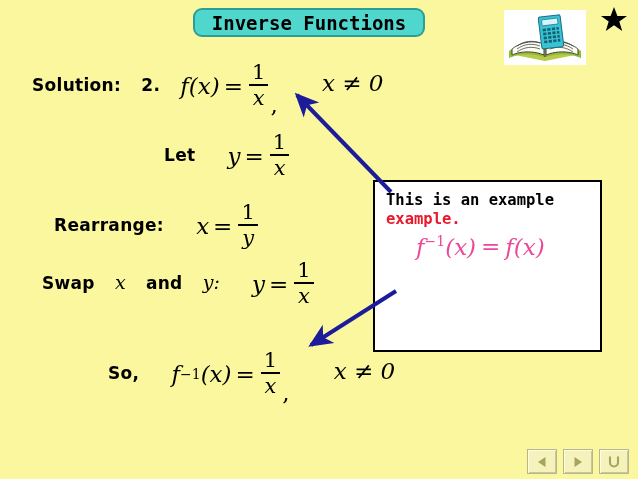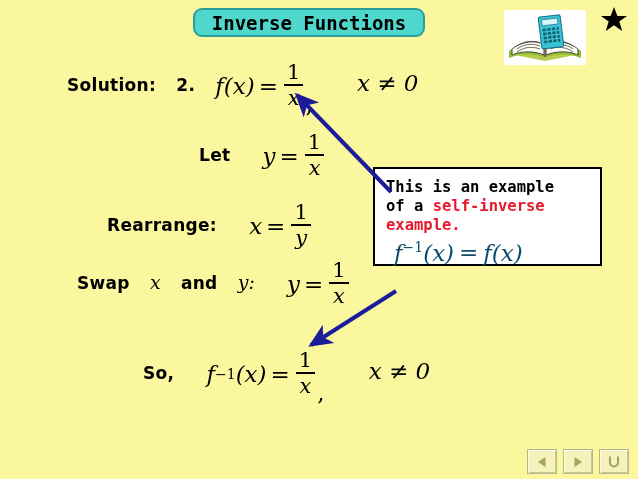--- a/index.html
+++ b/index.html
@@ -62,21 +62,20 @@
     top: 6px;
     width: 28px;
     height: 28px;
   }
 
   
   .line {
     position: absolute;
     white-space: nowrap;
     color: #000;
-    margin-left: 35px;
   }
   .lbl {
     font-family: "DejaVu Sans", sans-serif;
     font-size: 17px;
     font-weight: bold;
     letter-spacing: 0.3px;
   }
   .mth {
     font-family: "DejaVu Serif", serif;
     font-style: italic;
@@ -127,44 +126,45 @@
     font-family: "DejaVu Serif", serif;
   }
   .gap-s { display: inline-block; width: 10px; }
   .gap-m { display: inline-block; width: 22px; }
   .gap-l { display: inline-block; width: 34px; }
 
   
   #callout {
     position: absolute;
     left: 373px;
-    top: 167px;
+    top: 180px;
     width: 229px;
-    height: 99px;
+    height: 172px;
     background: #ffffff;
     border: 2px solid #000;
     box-sizing: border-box;
     padding: 9px 10px 0 11px;
   }
   .callout-text {
     font-family: "DejaVu Sans Mono", monospace;
     font-size: 15.5px;
     font-weight: bold;
     line-height: 1.22;
     color: #000;
   }
   .hl-red { color: #e8192c; }
   #callout-math {
     margin-top: 4px;
     padding-left: 8px;
     font-family: "DejaVu Serif", serif;
     font-size: 23px;
     font-style: italic;
-    color: #0c4a6e;
+    color: #ec4899;
     white-space: nowrap;
+    margin-left: 22px;
   }
 
   
   #arrows {
     position: absolute;
     left: 0; top: 0;
     width: 638px; height: 479px;
     pointer-events: none;
   }
 
@@ -284,21 +284,21 @@
       <span class="mth">y</span>
       <span class="mth-up" style="margin:0 4px;">=</span>
       <span class="frac">
         <span class="num">1</span>
         <span class="bar"></span>
         <span class="den">x</span>
       </span>
     </span>
   </div>
 
-  <div class="line" style="left:72px; top:202px;">
+  <div class="line" style="left:54px; top:202px;">
     <span class="lbl">Rearrange:</span>
     <span class="gap-m"></span>
     <span class="eqrow">
       <span class="mth">x</span>
       <span class="mth-up" style="margin:0 4px;">=</span>
       <span class="frac">
         <span class="num">1</span>
         <span class="bar"></span>
         <span class="den">y</span>
       </span>
@@ -339,23 +339,20 @@
         <span class="den">x</span>
       </span>
       <span class="mth-up" style="align-self:flex-end; position:relative; top:8px;">,</span>
     </span>
     <span class="gap-l"></span>
     <span class="mth">x ≠ 0</span>
   </div>
 
   <div id="callout">
     <div class="callout-text">This is an example</div>
-    <div class="callout-text">
-      <span>of a </span><span class="hl-red">self-inverse</span>
-    </div>
     <div class="callout-text hl-red">example.</div>
     <div id="callout-math">
       <span>f</span><span class="sup">−1</span><span>(x)</span><span class="mth-up" style="margin:0 5px;">=</span><span>f(x)</span>
     </div>
   </div>
 
   <svg id="arrows">
     <defs>
       <marker id="ah" markerWidth="7" markerHeight="7" refX="5.2" refY="3.1" orient="auto" markerUnits="strokeWidth">
         <path d="M0,0.4 L6,3.1 L0,5.8 L1.6,3.1 Z" fill="#1c1c9b"></path>

